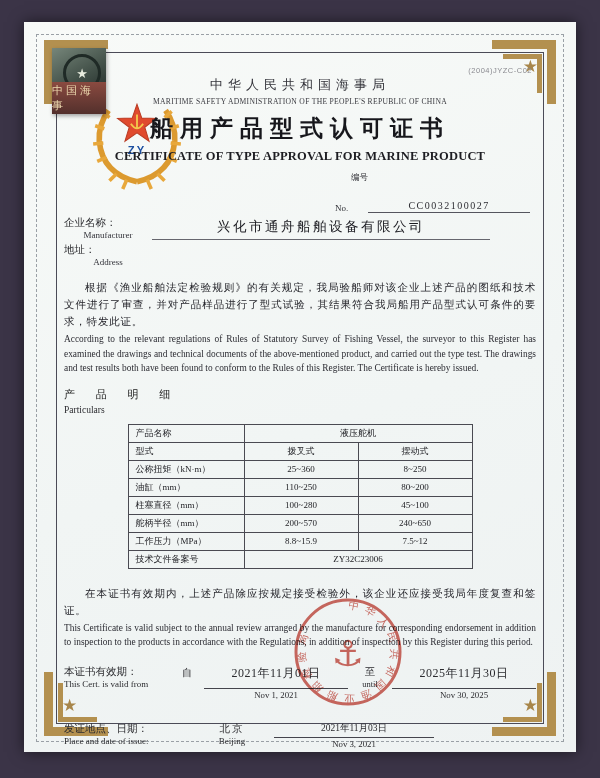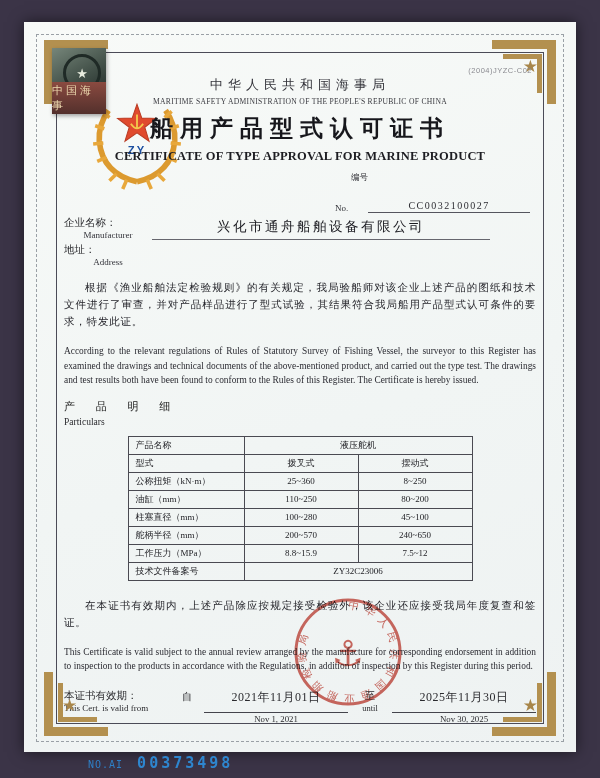--- a/index.html
+++ b/index.html
@@ -49,21 +49,21 @@
   .f-label .cn{font-size:10.5px;}
   .f-label .en{font-size:9px;color:#33333a;text-align:center;}
   .f-label{width:88px;flex:none;}
   .mfr-val{flex:1;margin-right:46px;align-self:flex-end;border-bottom:1px solid #66666e;
            text-align:center;font-size:13.5px;letter-spacing:2.5px;padding-bottom:3px;color:#1c1c22;}
   .addr-val{flex:1;margin-right:120px;align-self:center;text-align:center;font-size:8.5px;
             color:#3c3c44;letter-spacing:1px;}
 
   .para-cn{margin-top:13px;font-size:10.5px;line-height:1.6;text-indent:2em;text-align:justify;
            letter-spacing:.8px;color:#26262c;}
-  .para-en{margin-top:14px;font-size:9.4px;line-height:1.5;text-align:justify;color:#2c2c33;}
+  .para-en{margin-top:2px;font-size:9.4px;line-height:1.5;text-align:justify;color:#2c2c33;}
 
   .sect{ margin-top:12px;}
   .sect .cn{font-size:11px;letter-spacing:9px;color:#222;}
   .sect .en{font-size:9.5px;margin-top:3px;}
 
   table.pt{margin:9px auto 0;border-collapse:collapse;width:345px;font-size:9px;color:#1d1d22;}
   table.pt td{border:1px solid #4a4a52;padding:2px 8px;text-align:center;height:12px;}
   table.pt td.lb{width:100px;text-align:left;padding-left:7px;}
 
   
@@ -262,19 +262,33 @@
       <div class="v-until">
         <span class="cn">至</span>
         <span class="en">until</span>
       </div>
       <div class="v-date">
         <span class="cn">2025年11月30日</span>
         <span class="en">Nov 30, 2025</span>
       </div>
     </div>
 
+    <div class="issue-row">
+      <div class="i-label">
+        <div class="cn">发证地点、日期：</div>
+        <div class="en">Place and date of issue:</div>
+      </div>
+      <div class="i-place">
+        <span class="cn">北京</span>
+        <span class="en">Beijing</span>
+      </div>
+      <div class="i-date">
+        <span class="cn">2021年11月03日</span>
+        <span class="en">Nov 3, 2021</span>
+      </div>
+    </div>
 
     <div class="serial">
       <span class="pre">NO.AI</span>
       <span class="num">00373498</span>
     </div>
   </div>
 </div>
 
 </body></html>

